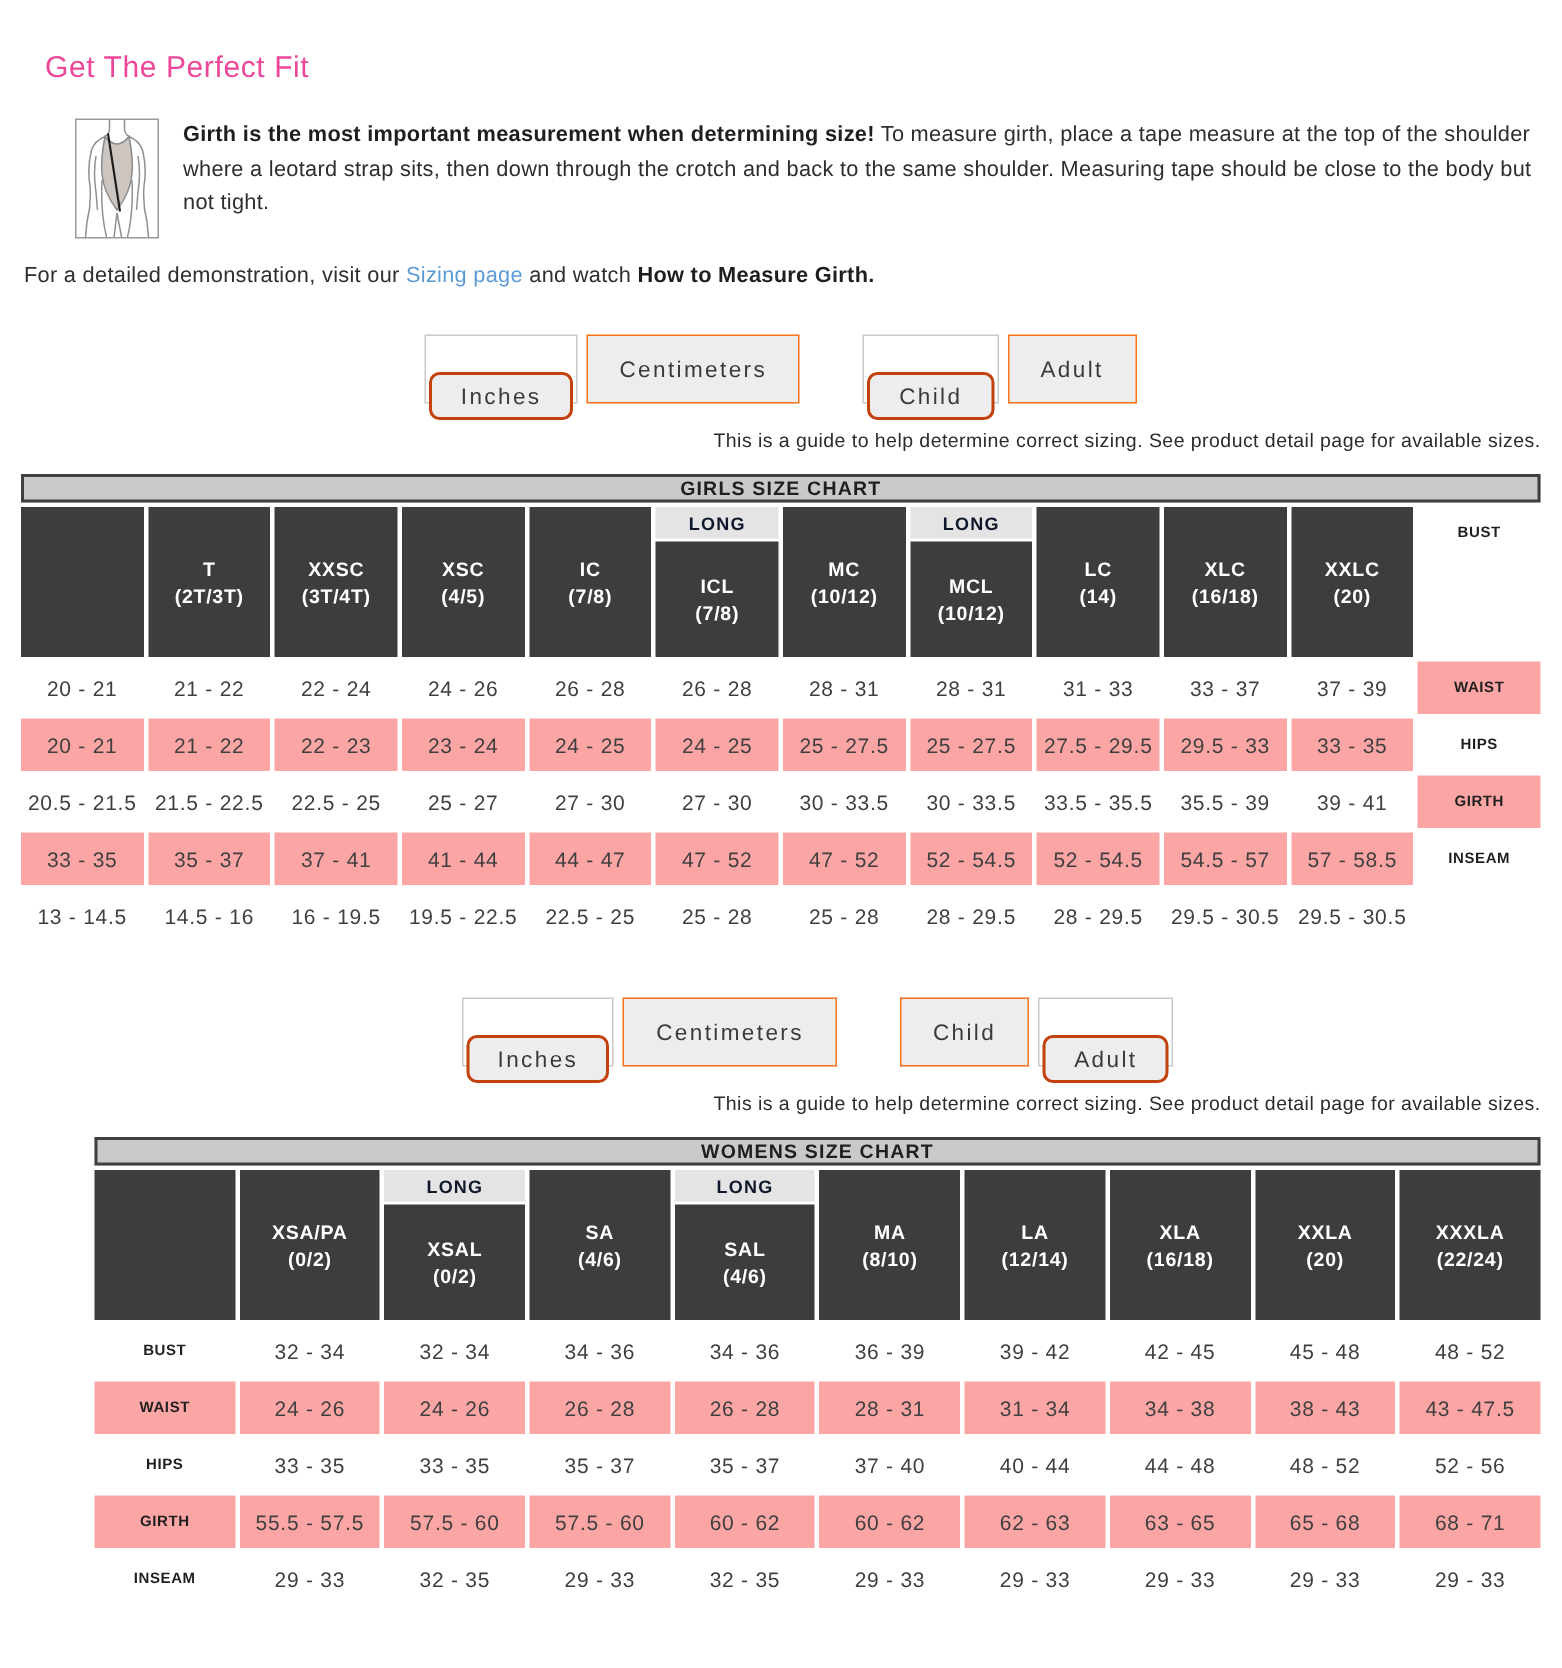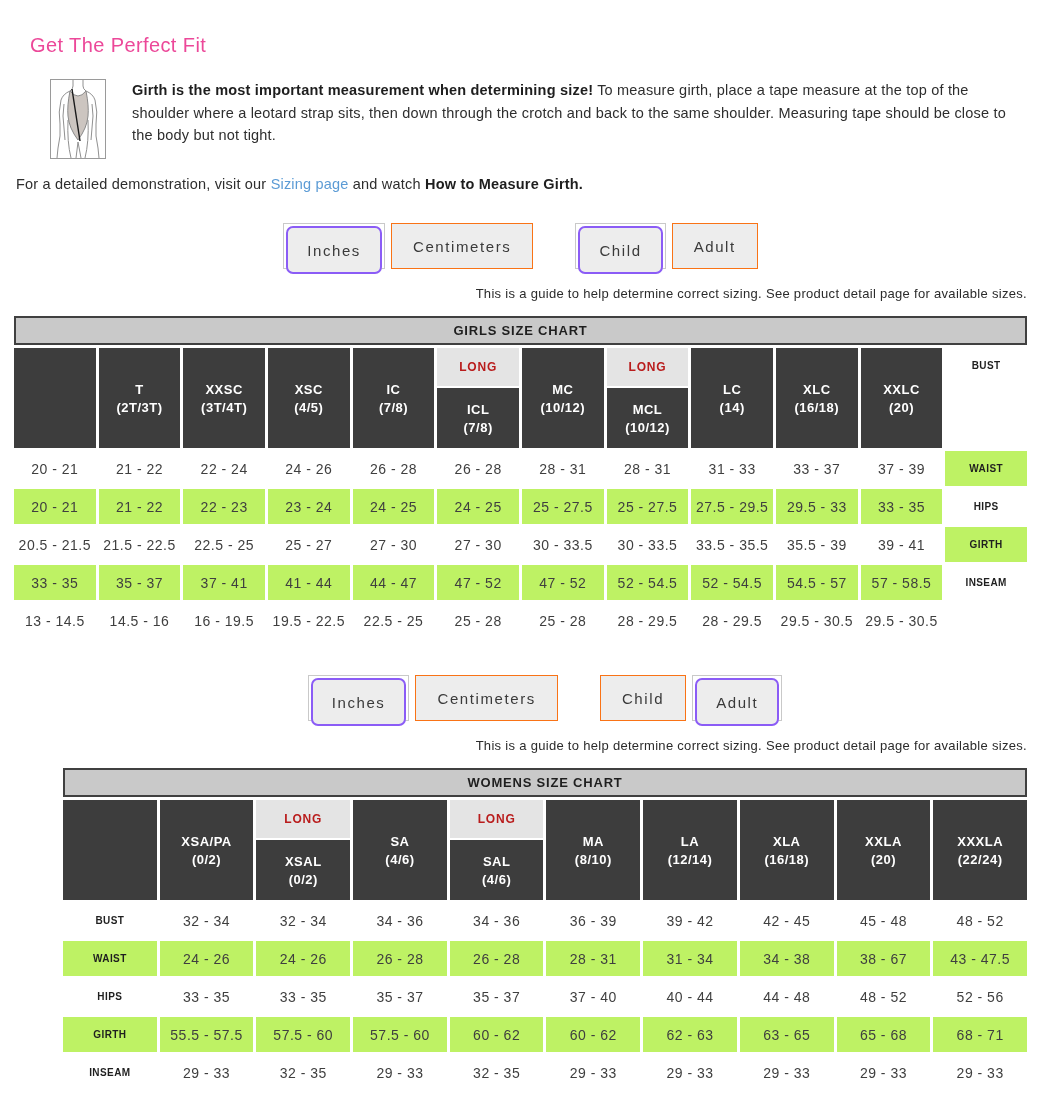--- a/index.html
+++ b/index.html
@@ -8,21 +8,21 @@
     width: 1041px; height: 1112px; overflow: hidden;
     background: #ffffff; color: #2e2e2e;
     font-family: "Liberation Sans", sans-serif;
   }
 
   .page-title {
     margin: 34px 0 0 30px;
     font-size: 20px; font-weight: 400; letter-spacing: 0.4px; color: #ec4899;
   }
 
-  .intro { display: flex; margin: 22px 16px 0 16px; gap: 26px; padding-left: 34px; }
+  .intro { display: flex; margin: 22px 16px 0 16px; gap: 16px; padding-left: 34px; }
   .leotard-box {
     width: 56px; height: 80px; border: 1px solid #9a9a9a; flex: none;
     display: flex; align-items: center; justify-content: center; background:#fff;
   }
   .intro-text { margin: 0; font-size: 14.5px; line-height: 22.5px; letter-spacing: 0.2px; max-width: 940px; }
   .intro-text strong, .demo-line strong { font-weight: 700; color: #1e1e1e; }
 
   .demo-line { margin: 17px 16px 0 16px; font-size: 14.5px; letter-spacing: 0.2px; }
   .link { color: #5b9bd5; text-decoration: none; cursor: pointer; }
 
@@ -35,53 +35,53 @@
   .toggle {
     box-sizing: border-box; height: 46px; padding: 0 21px;
     background: #ededed; border: 1px solid #f97316;
     font-family: "Liberation Sans", sans-serif;
     font-size: 15px; letter-spacing: 1.6px; color: #3a3a3a; cursor: pointer;
   }
   .sel-wrap {
     box-sizing: border-box; height: 46px; padding: 2px;
     border: 1px solid #c9c9c9; background: #ffffff; display: inline-flex;
   }
-  .sel-wrap .toggle { height: 48px; border: 2px solid #8b5cf6; border-radius: 7px; padding: 0 19px; }
+  .sel-wrap .toggle { height: 32px; border: 2px solid #c2410c; border-radius: 7px; padding: 0 19px; margin-top: 22px; }
 
   .note {
     margin: 17px 0 15px 0; text-align: right;
     font-size: 13px; letter-spacing: 0.3px; color: #2b2b2b;
   }
 
   .chart { display: grid; column-gap: 3px; row-gap: 3px; background: #ffffff; }
   .chart-title {
-    background: #c9c9c9; border: 2px solid #404040; height: 29px;
+    background: #c9c9c9; border: 2px solid #404040; height: 19px;
     display: flex; align-items: center; justify-content: center;
     font-weight: 700; font-size: 13px; letter-spacing: 0.8px; color: #1f1f1f;
   }
   .hdr-cell { height: 100px; display: flex; flex-direction: column; }
   .long-badge {
-    flex: none; height: 38px; margin-bottom: 2px; background: #e4e4e4;
+    flex: none; height: 21px; margin-bottom: 2px; background: #e4e4e4;
     display: flex; align-items: center; justify-content: center;
-    font-weight: 700; font-size: 12px; letter-spacing: 0.8px; color: #b91c1c;
+    font-weight: 700; font-size: 12px; letter-spacing: 0.8px; color: #0f172a;
   }
   .hdr-main {
     flex: 1; background: #3d3d3d; color: #ffffff;
     display: flex; flex-direction: column; align-items: center; justify-content: center; gap: 3px;
     font-weight: 700; font-size: 13px; letter-spacing: 0.5px;
   }
   .row-label {
     height: 35px; display: flex; align-items: center; justify-content: center;
     font-weight: 700; font-size: 10px; letter-spacing: 0.4px; color: #1f1f1f;
   }
   .cell {
     height: 35px; display: flex; align-items: center; justify-content: center;
     font-size: 14px; letter-spacing: 0.5px; color: #3f3f3f;
   }
-  .alt { background: #bef264; }
+  .alt { background: #fca5a5; }
 </style>
 </head>
 <body>
 
 <h1 class="page-title">Get The Perfect Fit</h1>
 
 <div class="intro">
   <div class="leotard-box">
     <svg width="54" height="78" viewBox="0 0 54 78">
       <g stroke="#909090" fill="none" stroke-width="1">
@@ -339,21 +339,21 @@
       <div class="cell">45 - 48</div>
       <div class="cell">48 - 52</div>
       <div class="row-label alt">WAIST</div>
       <div class="cell alt">24 - 26</div>
       <div class="cell alt">24 - 26</div>
       <div class="cell alt">26 - 28</div>
       <div class="cell alt">26 - 28</div>
       <div class="cell alt">28 - 31</div>
       <div class="cell alt">31 - 34</div>
       <div class="cell alt">34 - 38</div>
-      <div class="cell alt">38 - 67</div>
+      <div class="cell alt">38 - 43</div>
       <div class="cell alt">43 - 47.5</div>
       <div class="row-label">HIPS</div>
       <div class="cell">33 - 35</div>
       <div class="cell">33 - 35</div>
       <div class="cell">35 - 37</div>
       <div class="cell">35 - 37</div>
       <div class="cell">37 - 40</div>
       <div class="cell">40 - 44</div>
       <div class="cell">44 - 48</div>
       <div class="cell">48 - 52</div>

